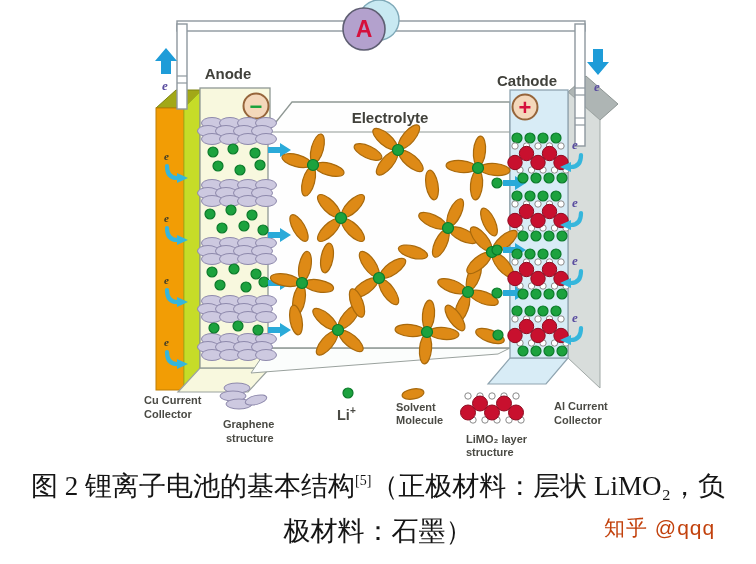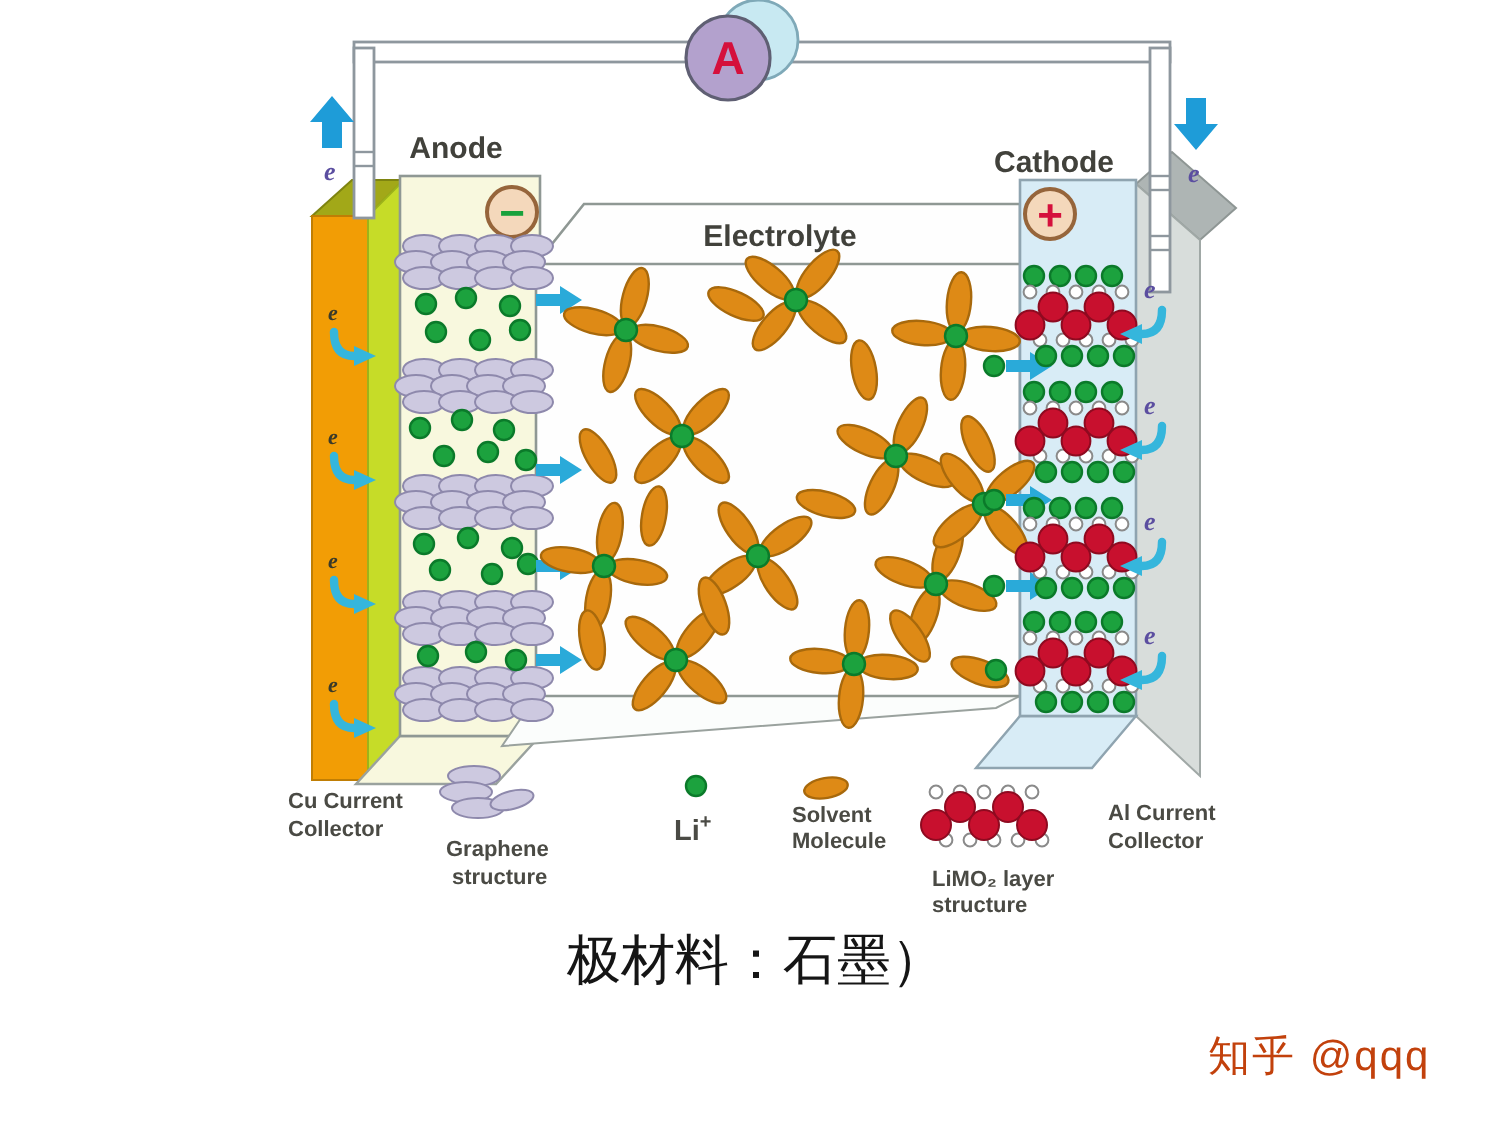--- a/index.html
+++ b/index.html
@@ -414,17 +414,18 @@
         </g>
     <text class="leg" x="466" y="443">LiMO₂ layer</text>
     <text class="leg" x="466" y="456">structure</text>
 
     <text class="leg" x="554" y="410">Al Current</text>
     <text class="leg" x="554" y="424">Collector</text>
   </g>
 </svg>
 
 <div class="caption">
+  <div class="cap-line1"><span>图 2 锂离子电池的基本结构</span><sup>[5]</sup><span>（正极材料：层状 LiMO₂，负</span></div>
   <div class="cap-line2">极材料：石墨）</div>
 </div>
 <div class="watermark">知乎 @qqq</div>
 
 </div>
 
 </body></html>

